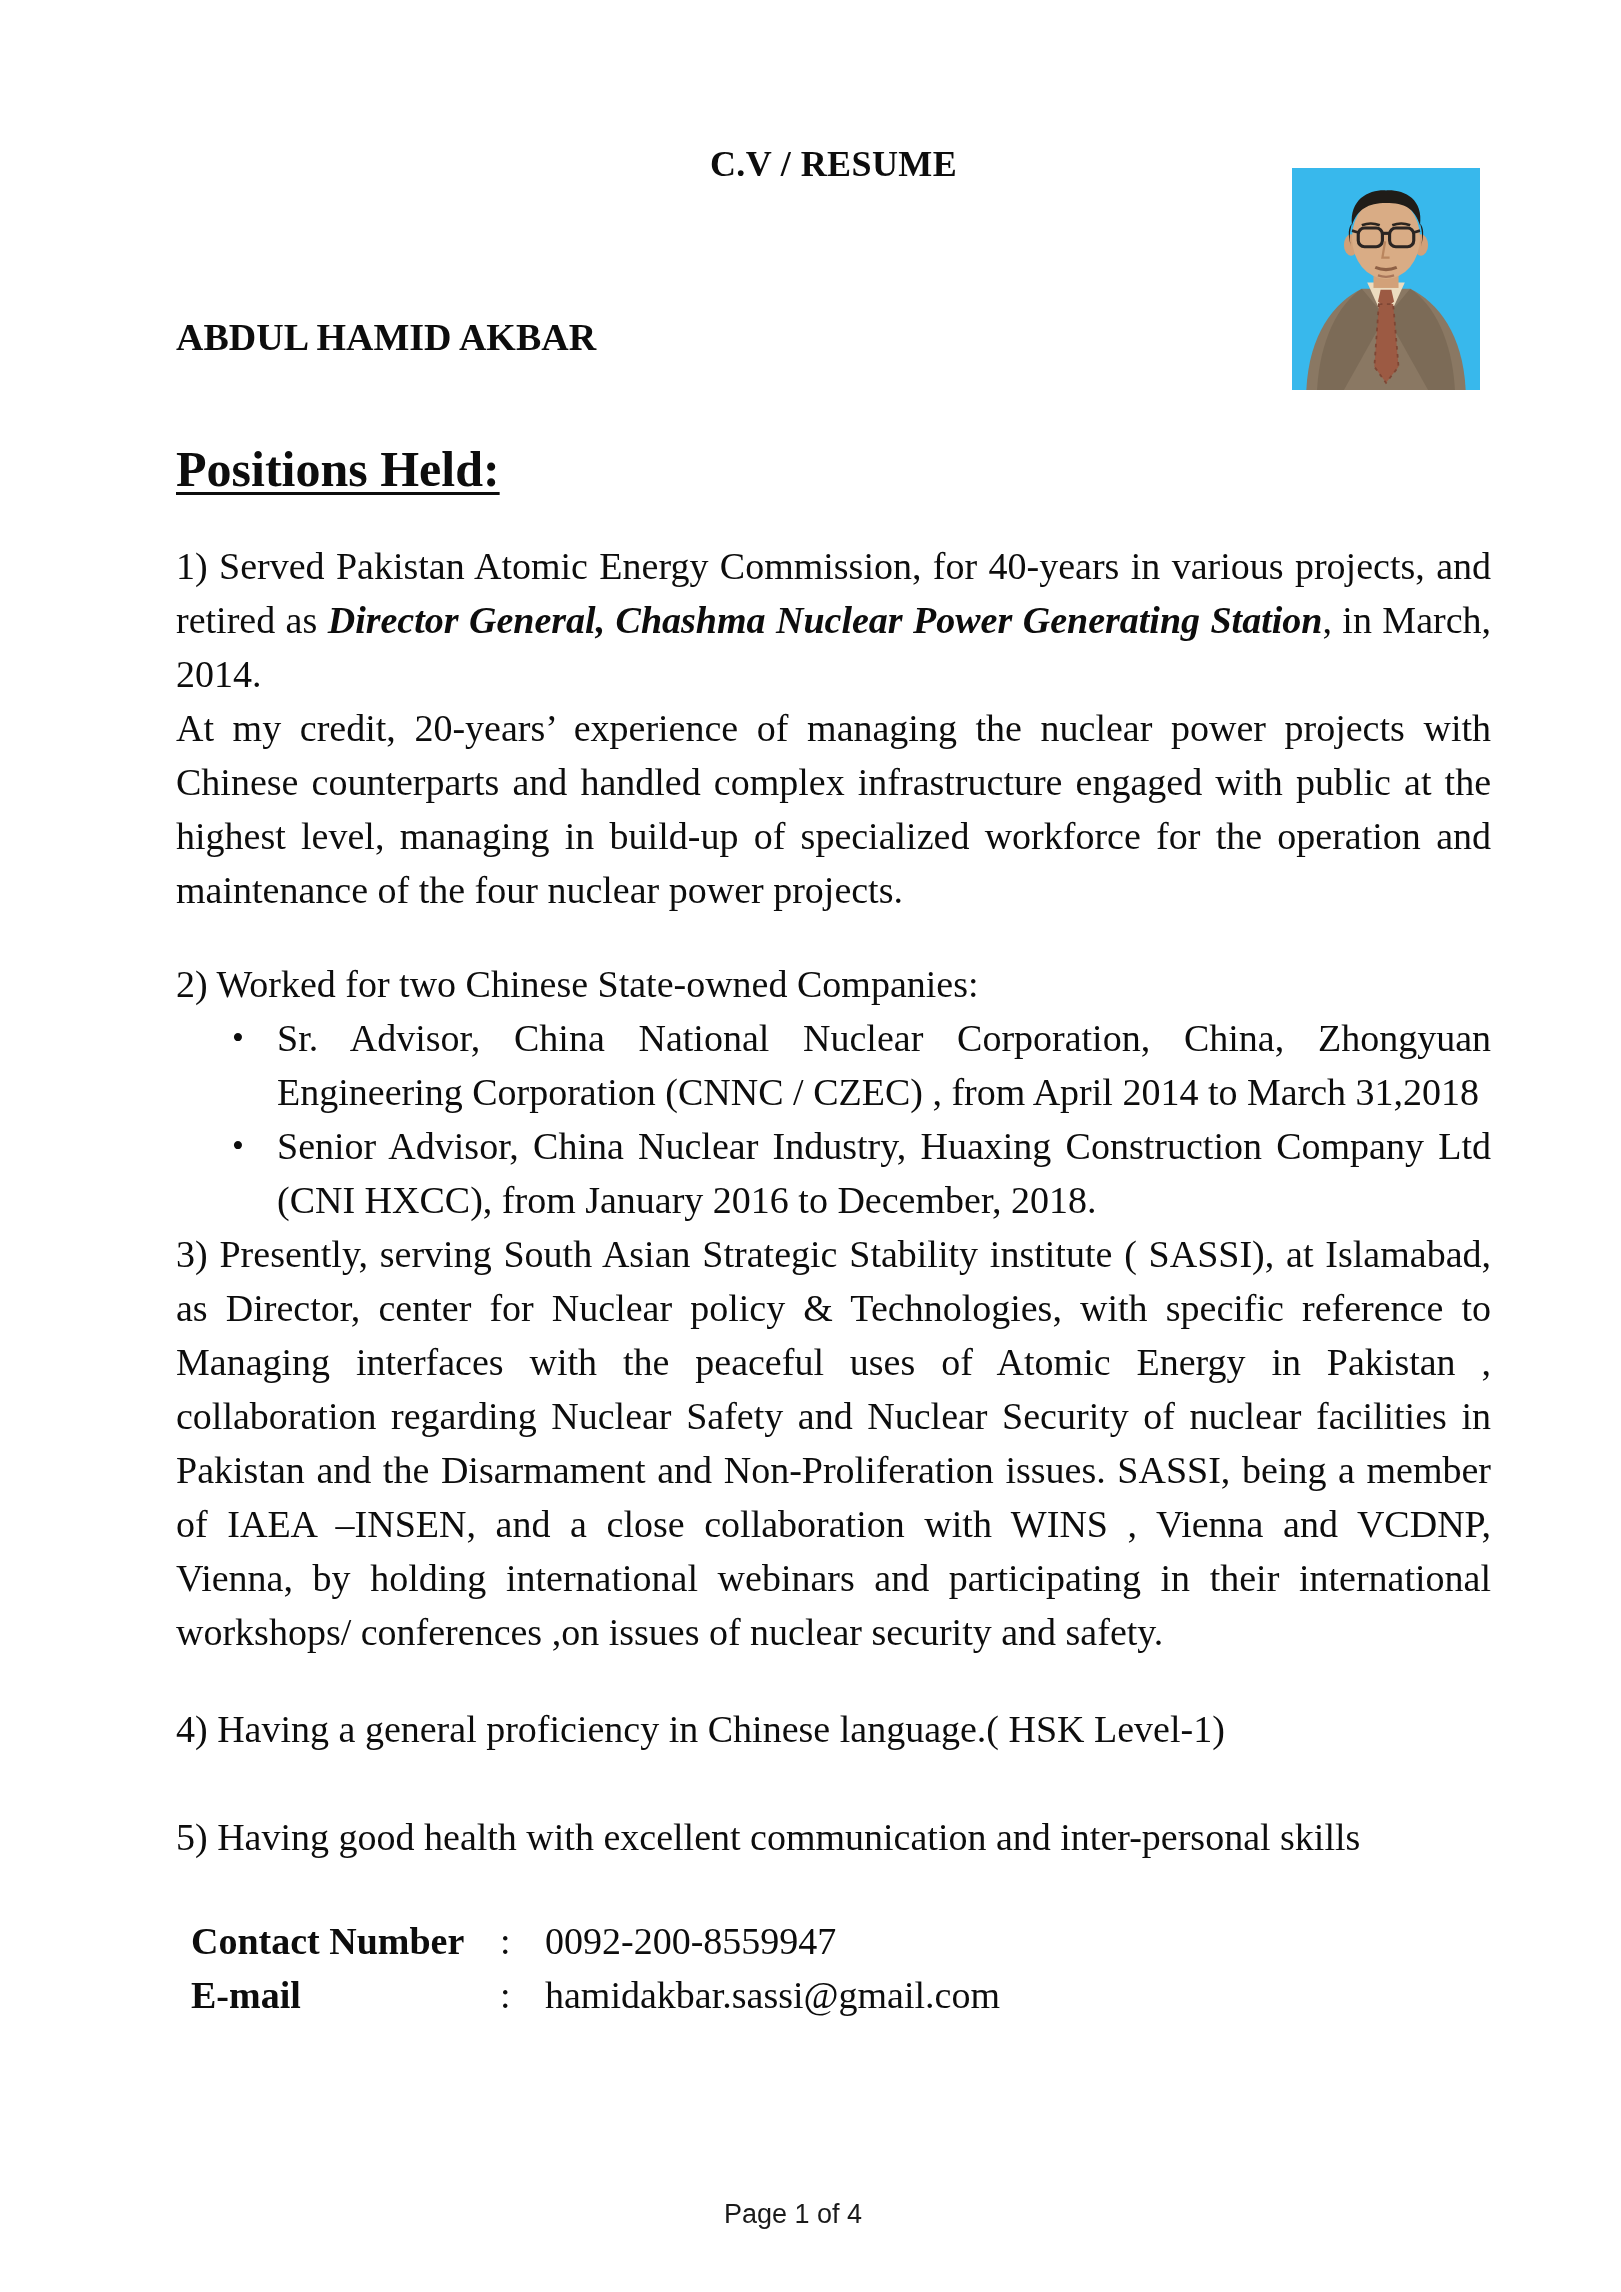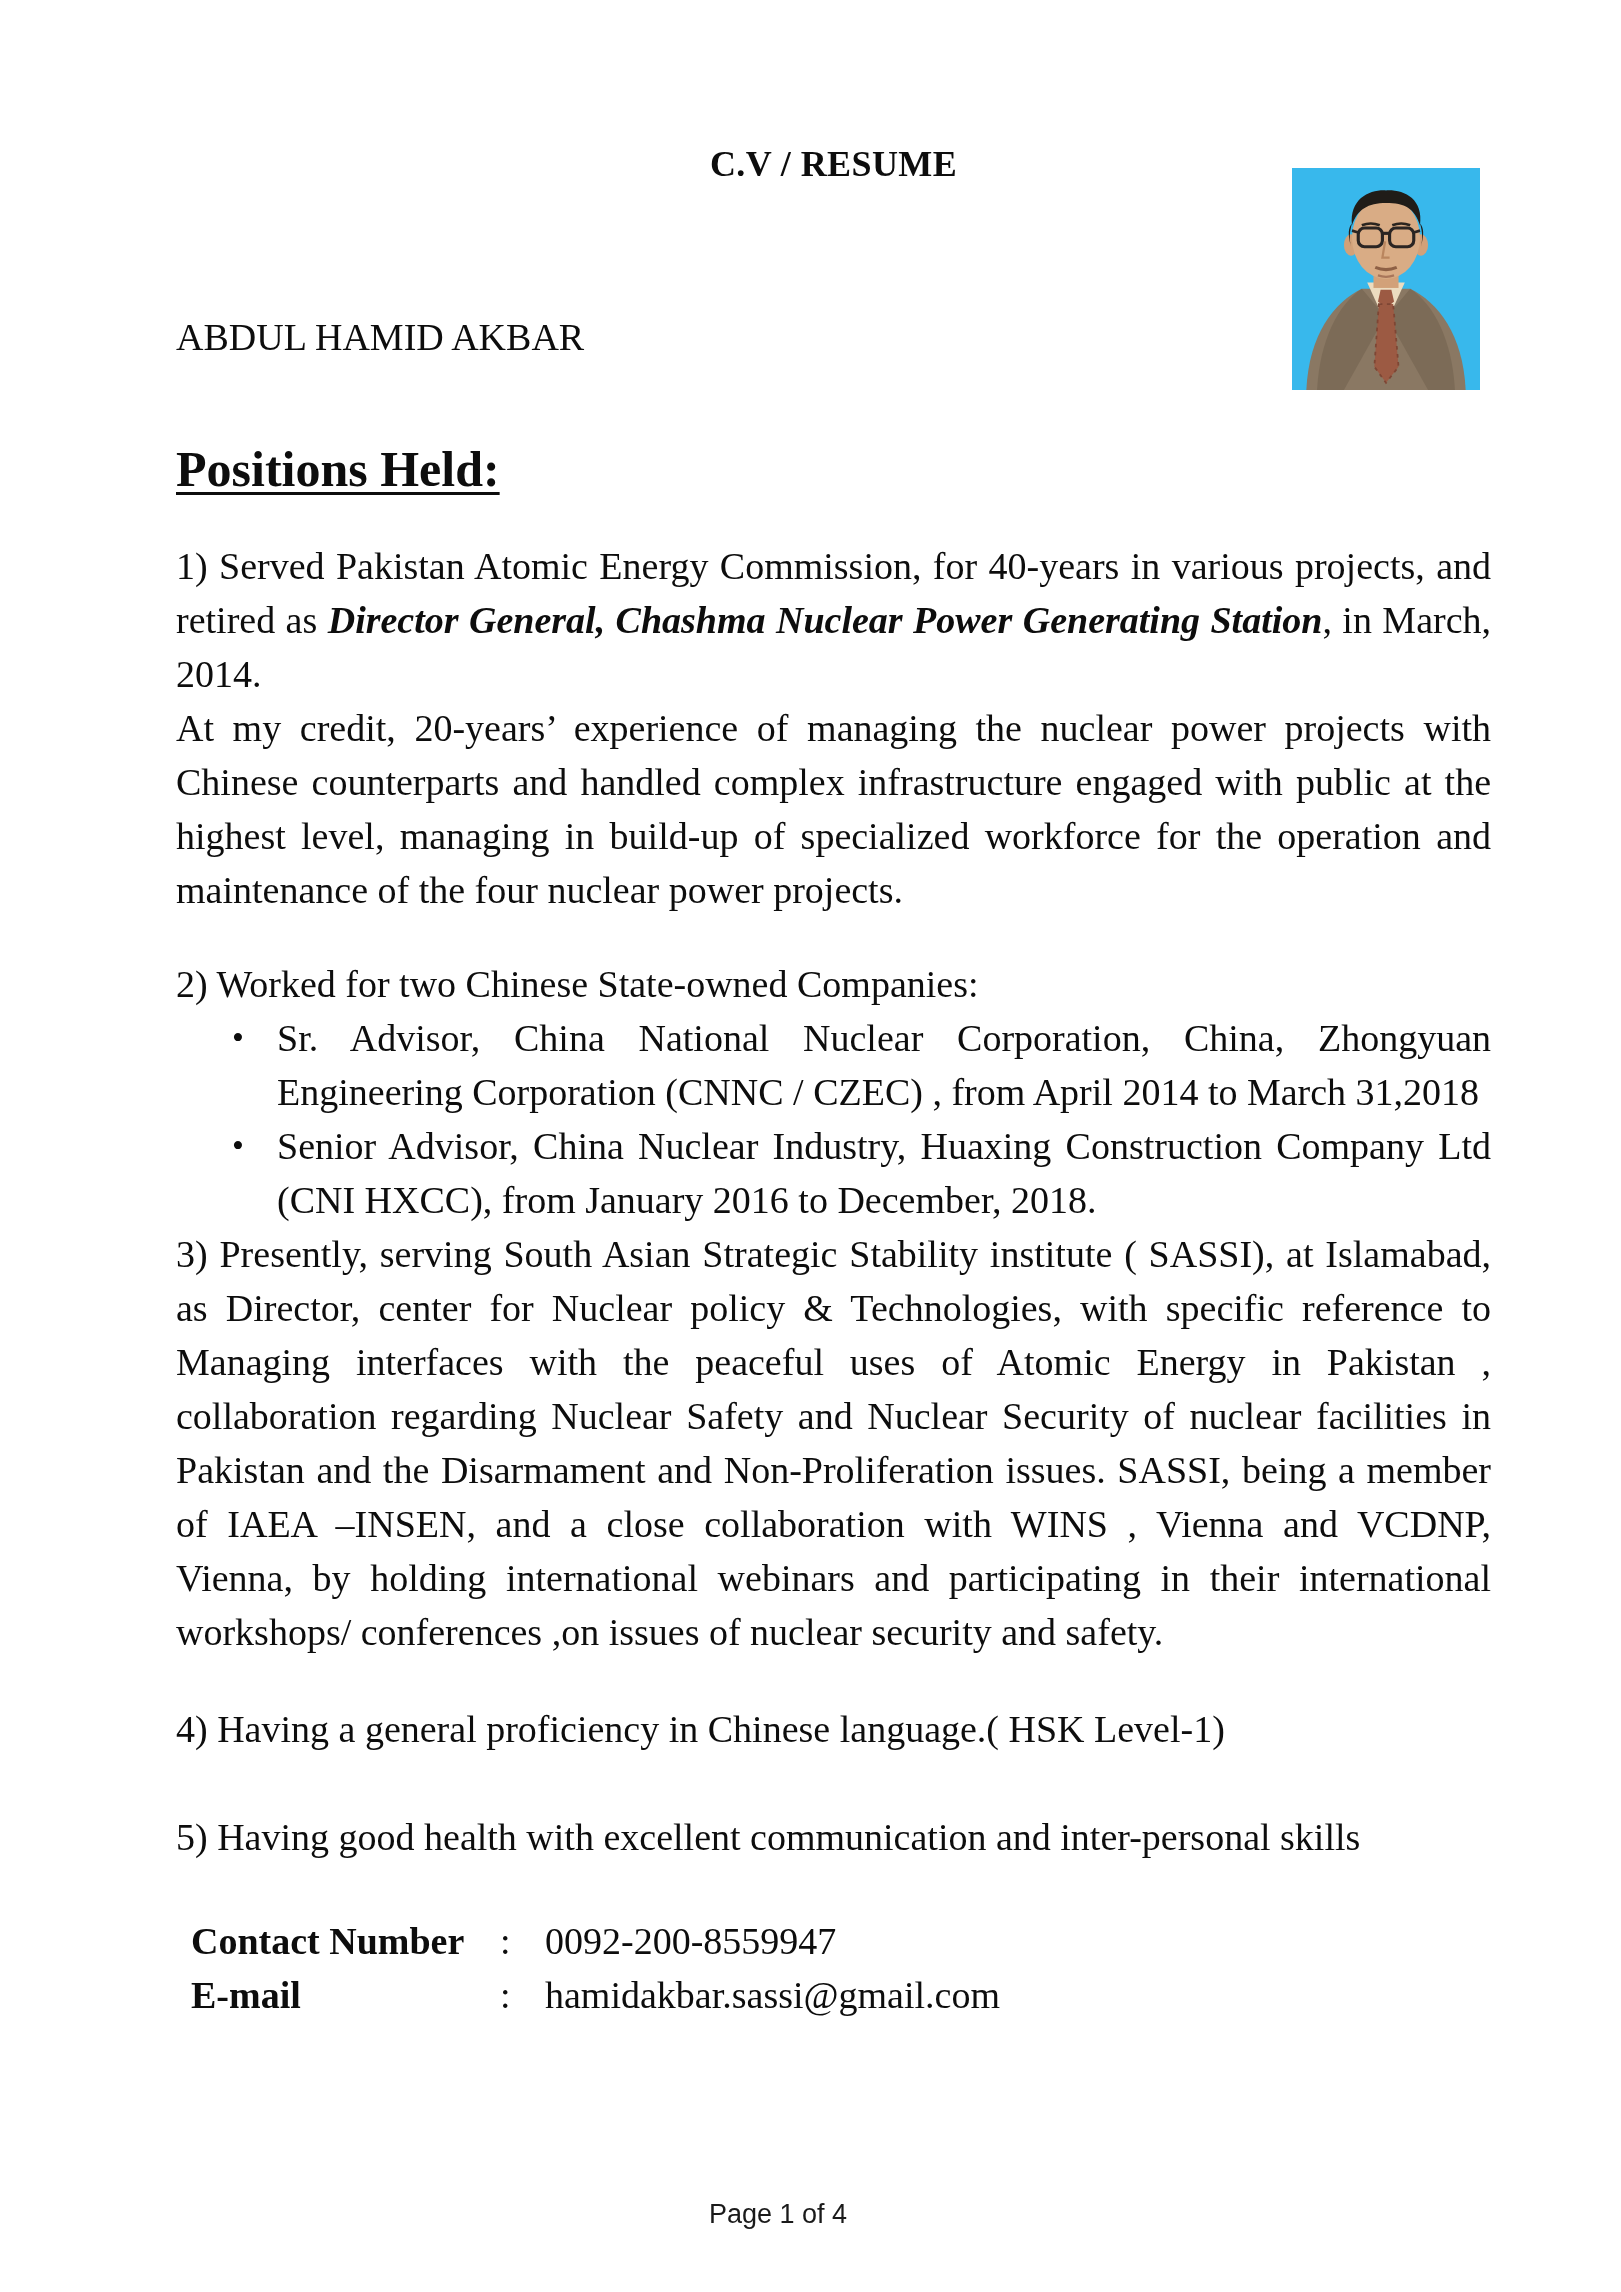--- a/index.html
+++ b/index.html
@@ -28,21 +28,21 @@
     top: 168px;
     width: 188px;
     height: 222px;
   }
   .profile-photo svg { display: block; width: 100%; height: 100%; }
   .candidate-name {
     position: absolute;
     top: 315px;
     left: 176px;
     font-size: 38px;
-    font-weight: normal;
+    font-weight: bold;
   }
   .section-heading {
     position: absolute;
     top: 440px;
     left: 176px;
     font-size: 50px;
     font-weight: bold;
     text-decoration: underline;
     text-decoration-thickness: 2.7px;
     text-underline-offset: 6.3px;
@@ -74,21 +74,21 @@
   .contact-label {
     margin-left: 15px;
     flex: 0 0 309px;
     font-weight: bold;
   }
   .contact-sep { flex: 0 0 45px; }
   .contact-value { flex: 1; }
   .page-footer {
     position: absolute;
     top: 2196px;
-    left: 0;
+    left: 15px;
     width: 1556px;
     text-align: center;
     font-family: "Liberation Sans", "DejaVu Sans", sans-serif;
     font-size: 27px;
     line-height: 36px;
     color: #1a1a1a;
   }
 </style>
 </head>
 <body>

